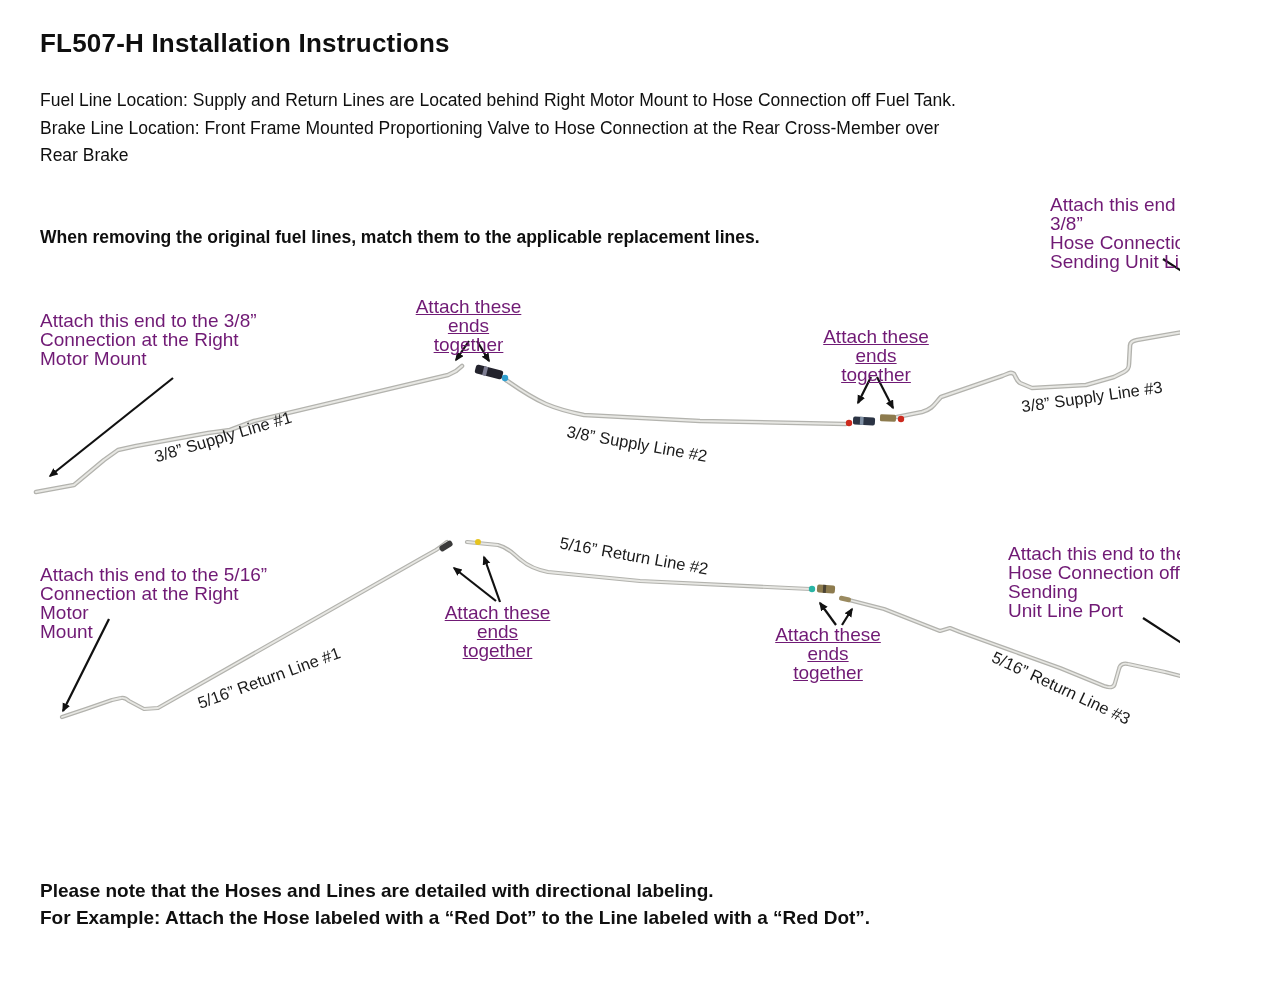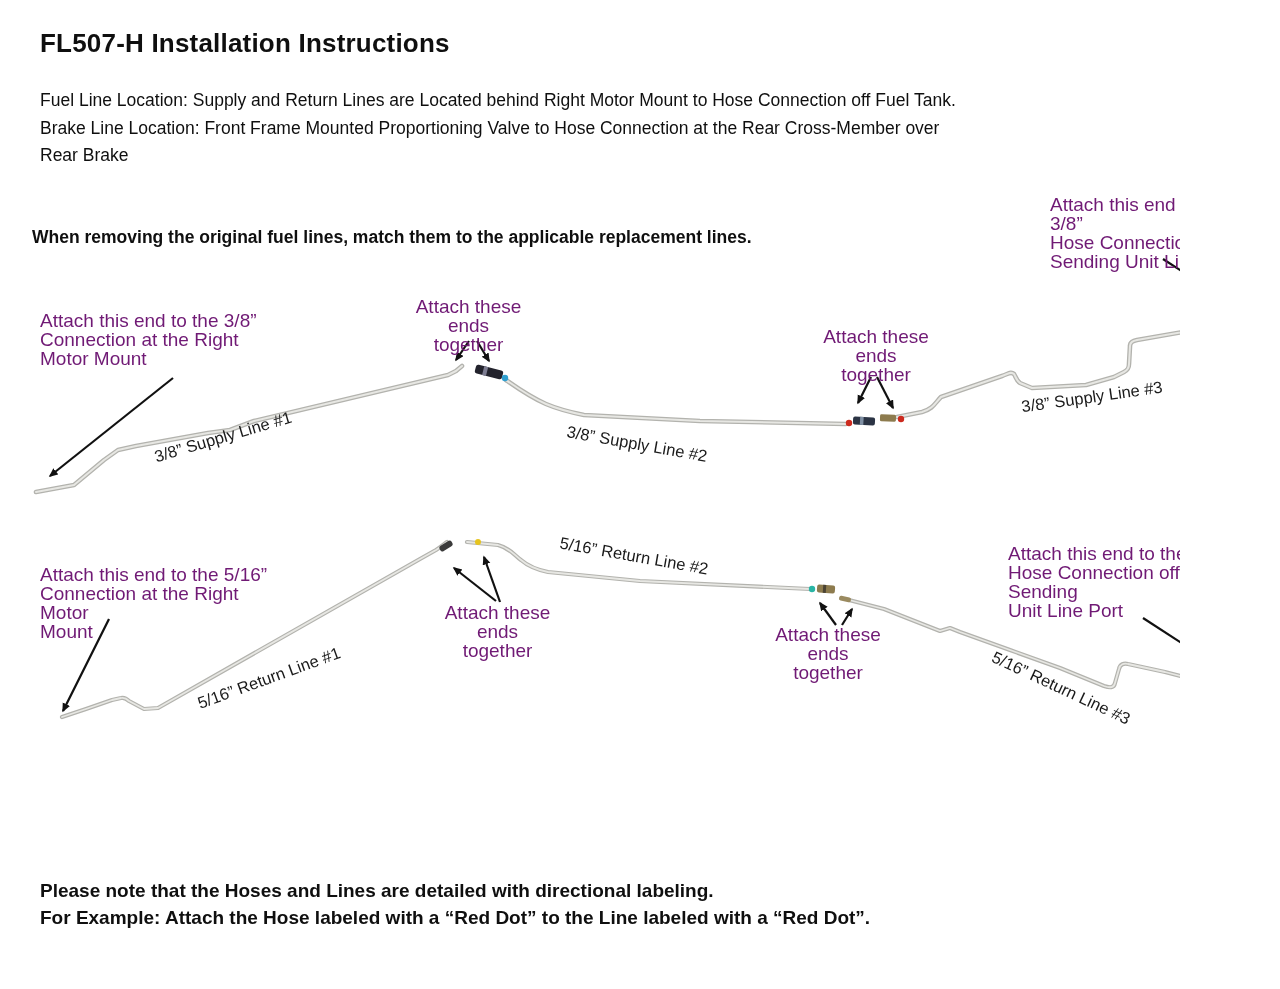--- a/index.html
+++ b/index.html
@@ -1,24 +1,24 @@
 <!DOCTYPE html>
 <html><head>
 <meta charset="utf-8">
 <style>
   html,body{margin:0;padding:0;background:#ffffff;}
   .page{position:relative;width:1180px;height:989px;background:#ffffff;overflow:hidden;
         font-family:"Liberation Sans",sans-serif;color:#0f0f0f;}
   .abs{position:absolute;}
   .title{left:40px;top:28px;font-size:26px;font-weight:700;letter-spacing:0.2px;}
   .intro{left:40px;top:87px;font-size:17.5px;font-weight:400;line-height:27.5px;}
-  .note{left:32px;top:227px;font-size:17.5px;font-weight:700;}
+  .note{left:40px;top:227px;font-size:17.5px;font-weight:700;}
   .footer{left:40px;top:877px;font-size:19px;font-weight:700;line-height:27px;}
   .ann{position:absolute;font-size:19px;line-height:19px;white-space:pre-line;color:#701a75;}
-  .ann.center{text-align:center;}
+  .ann.center{text-align:center;text-decoration:underline;}
   .rot{position:absolute;font-size:16.5px;color:#1a1a1a;white-space:nowrap;
        transform:translate(-50%,-50%) rotate(var(--r));}
   svg{position:absolute;left:0;top:0;}
 </style>
 </head>
 <body>
 
 <div class="page">
 
   <div class="abs title">FL507-H Installation Instructions</div>

